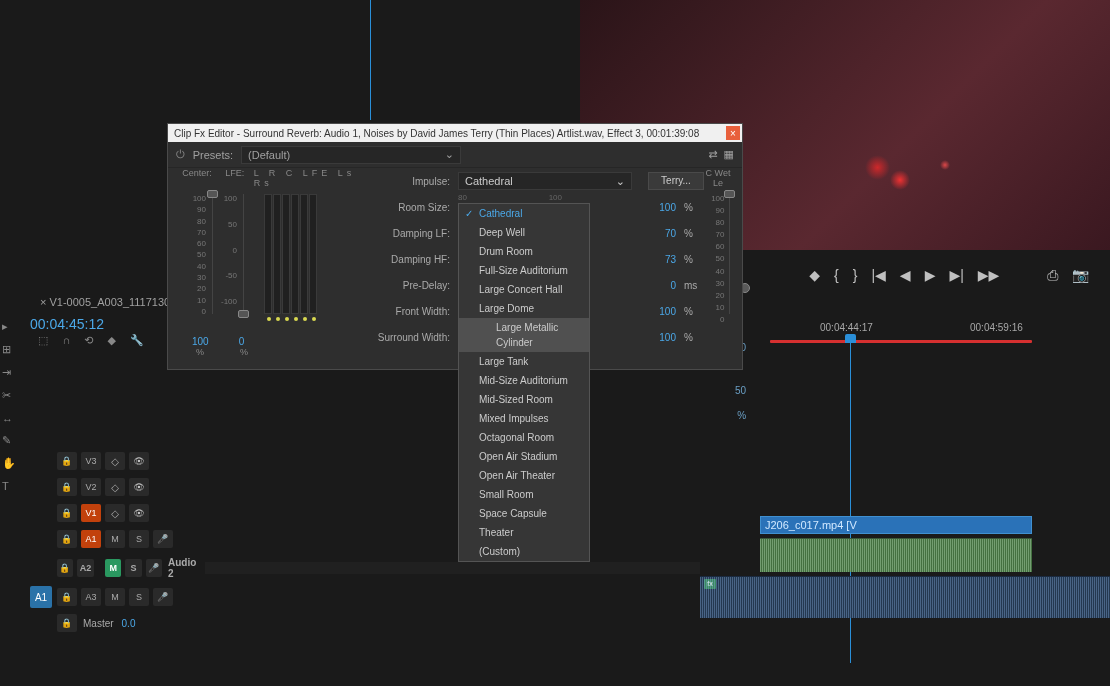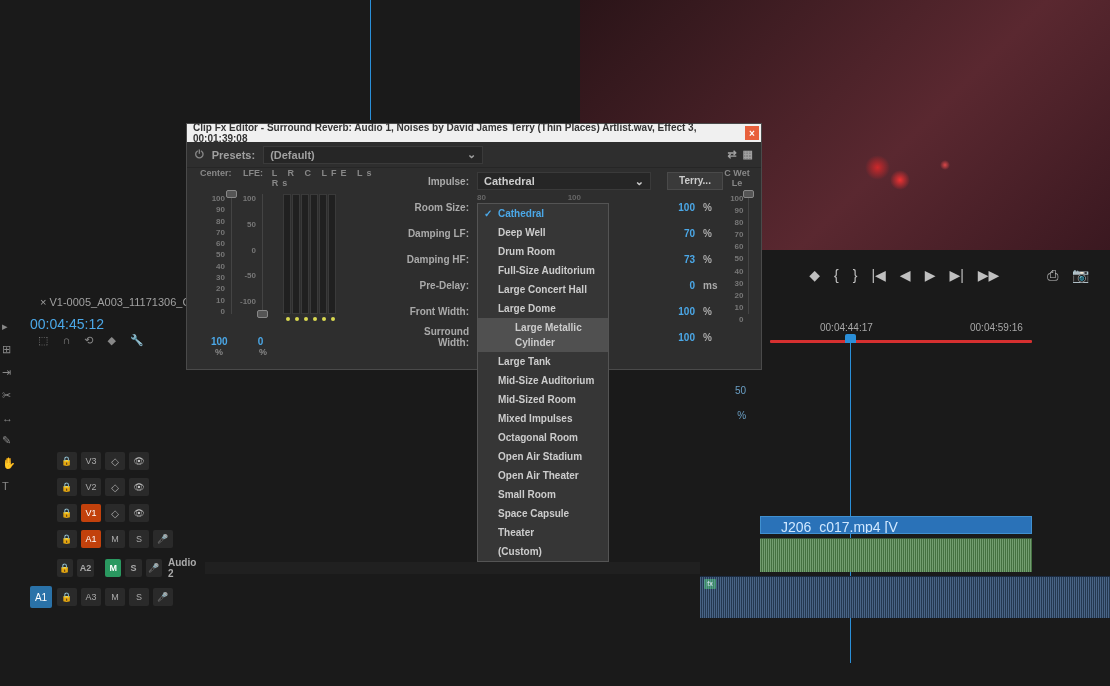--- a/index.html
+++ b/index.html
@@ -45,31 +45,31 @@
 .tbtn { width: 20px; height: 18px; display: flex; align-items: center; justify-content: center; background: #2a2a2a; color: #aaa; border-radius: 2px; font-size: 9px; cursor: pointer; }
 .tbtn.lock::before { content: '🔒'; font-size: 9px; }
 .tbtn.eye::before { content: '👁'; font-size: 9px; color:#ccc;}
 .tbtn.output::before { content: '◇'; font-size: 10px; }
 .tbtn.blue { background: #c2410c; color: #fff; }
 .tbtn.green { background: #2a9860; color: #fff; }
 .tlabel { font-size: 10px; color: #aaa; padding: 0 2px;}
 .a1-sel { position: absolute; top: 586px; left: 30px; width: 22px; height: 22px; background: #2a72a8; color: #fff; display: flex; align-items: center; justify-content: center; border-radius: 2px; font-size: 10px; }
 
 
-.clip-video { position: absolute; top: 516px; left: 760px; width: 272px; height: 18px; background: #2a72b8; border: 1px solid #4090d0; font-size: 14px; color: #d0e8ff; padding: 2px 20px; overflow: hidden; }
+.clip-video { position: absolute; top: 516px; left: 760px; width: 272px; height: 18px; background: #2a72b8; border: 1px solid #4090d0; font-size: 11px; color: #d0e8ff; padding: 2px 4px; overflow: hidden; }
 .clip-audio1 { position: absolute; top: 538px; left: 760px; width: 272px; height: 34px; background: #447040; border-top: 1px solid #3a5838; }
 .clip-audio2 { position: absolute; top: 576px; left: 700px; right: 0; height: 42px; background: #243850; border-top: 1px solid #1a2a40; }
 .waveform { width: 100%; height: 100%; background: repeating-linear-gradient(90deg, rgba(180,220,180,0.7) 0, rgba(180,220,180,0.7) 1px, transparent 1px, transparent 2px); opacity: 0.6; }
 .waveform.blue { background: repeating-linear-gradient(90deg, rgba(140,180,230,0.6) 0, rgba(140,180,230,0.6) 1px, transparent 1px, transparent 2px); }
 .clip-audio2-fx { position: absolute; left: 4px; top: 2px; width: 12px; height: 10px; background: #3a8860; border-radius: 1px; font-size: 7px; color: #fff; text-align: center; line-height: 10px; }
 
 .scroll-region { position: absolute; top: 562px; left: 205px; width: 495px; height: 12px; background: #202020; }
 
 
-.dialog { position: absolute; top: 123px; left: 186px; width: 576px; background: #2e2e2e; border: 1px solid #4a4a4a; font-weight: bold; }
+.dialog { position: absolute; top: 123px; left: 167px; width: 576px; background: #2e2e2e; border: 1px solid #4a4a4a; }
 .titlebar { height: 18px; background: #f0f0f0; display: flex; align-items: center; padding: 0 2px; }
 .title-text { font-size: 10px; color: #333; flex: 1; padding-left: 4px; }
 .close-box { width: 14px; height: 14px; background: #e8603c; color: #fff; display: flex; align-items: center; justify-content: center; font-size: 10px; cursor: pointer; }
 .preset-row { height: 26px; display: flex; align-items: center; padding: 0 8px; gap: 8px; border-bottom: 1px solid #262626;}
 .pwr { color: #888; cursor: pointer; }
 .preset-drop { flex: 0 0 220px; height: 18px; background: #262626; border: 1px solid #3a3a3a; padding: 1px 6px; display:flex; align-items:center; justify-content:space-between; cursor:pointer;}
 .preset-icons { margin-left: auto; display: flex; gap: 6px; }
 
 .section-labels { display: flex; padding: 6px 10px; font-size: 10px; color: #888;}
 .sec-in { width: 196px; }
@@ -217,20 +217,25 @@
         <span class="tbtn">S</span>
         <span class="tbtn">🎤</span>
         <span class="tlabel">Audio 2</span>
       </div>
     <div class="track-row">
         <span class="tbtn lock"></span>
         <span class="tbtn">A3</span>
         <span class="tbtn">M</span>
         <span class="tbtn">S</span>
         <span class="tbtn">🎤</span>
+      </div>
+    <div class="track-row">
+        <span class="tbtn lock"></span>
+        <span class="tlabel">Master</span>
+        <span class="tlabel" style="color:#4ba8e8">0.0</span>
       </div>
   </div>
 
   <div class="clip-video">J206_c017.mp4 [V</div>
   <div class="clip-audio1">
       <div class="waveform"></div>
     </div>
   <div class="clip-audio2">
       <div class="clip-audio2-fx">fx</div>
       <div class="waveform blue"></div>

